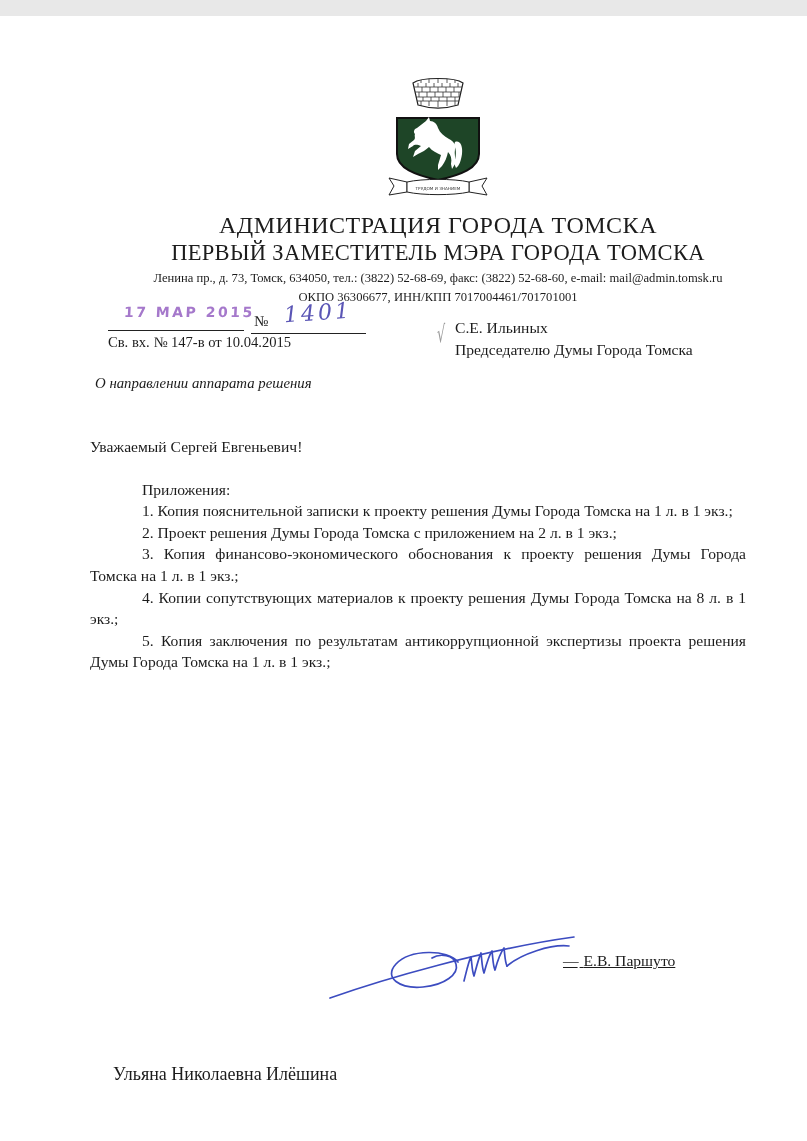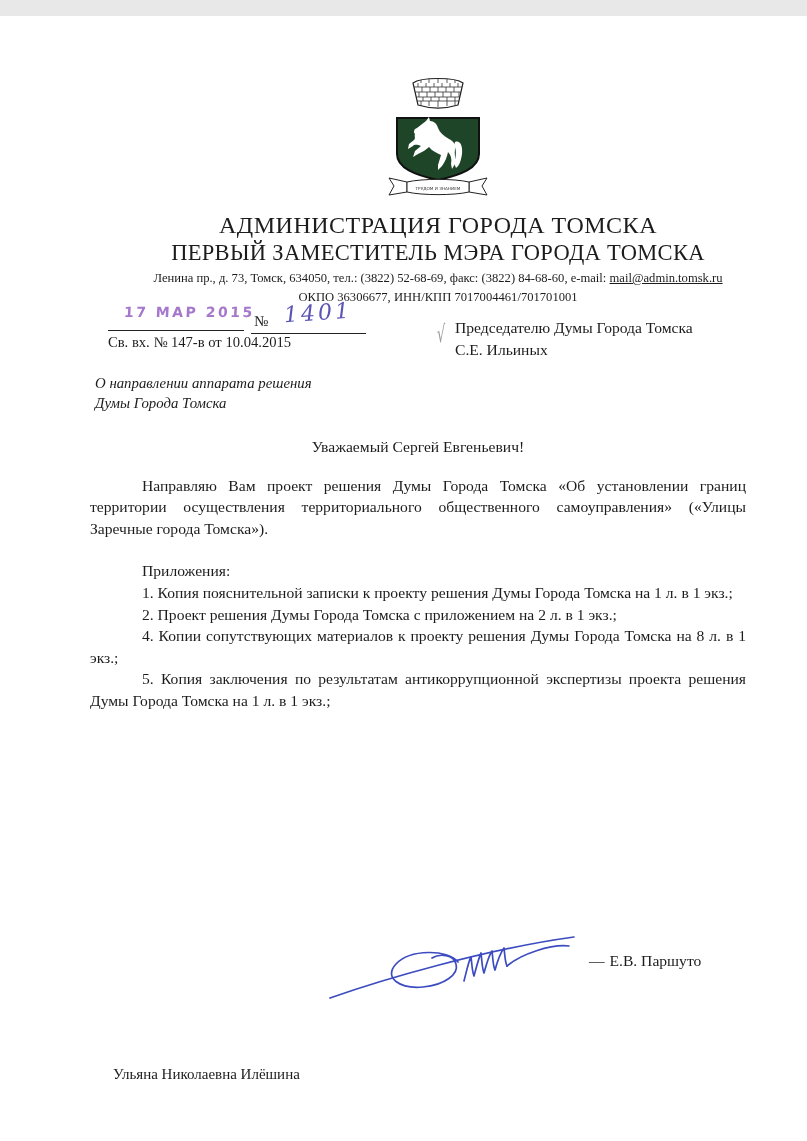--- a/index.html
+++ b/index.html
@@ -11,21 +11,21 @@
     overflow:hidden;
     font-family:"Liberation Serif", serif;
     color:#1c1c1c;
   }
   
   .letterhead{position:absolute;left:28px;top:58px;width:820px;text-align:center;}
   .emblem{display:block;margin:0 auto;}
   .org1{font-size:24px;font-weight:normal;letter-spacing:.5px;margin:6px 0 0;line-height:26px;}
   .org2{font-size:22.5px;font-weight:normal;letter-spacing:.3px;margin:2px 0 0;line-height:25px;}
   .contact{font-size:12.6px;margin-top:6px;line-height:15px;}
-  .contact .email{text-decoration:underline;}
+  .contact .email{}
   .codes{font-size:12.6px;margin-top:4px;line-height:15px;}
   
   .ref{position:absolute;left:108px;top:288px;width:280px;height:58px;}
   .stamp{
     position:absolute;left:16px;top:0;
     font-family:"DejaVu Sans", sans-serif;font-weight:bold;
     font-size:14px;letter-spacing:2.5px;color:#a578cb;
     transform:skewX(-3deg);white-space:nowrap;
   }
   .u1{position:absolute;left:0;top:26px;width:136px;border-top:1.6px solid #222;}
@@ -45,28 +45,28 @@
     font-family:"DejaVu Sans",sans-serif;transform:scale(.8,1.5);transform-origin:top left;
   }
   
   .subject{position:absolute;left:95px;top:358px;font-style:italic;font-size:14.8px;line-height:19.5px;}
   
   .body{
     position:absolute;left:90px;top:420px;width:656px;
     font-size:15.6px;line-height:21.6px;text-align:justify;
   }
   .body p{margin:0;text-indent:52px;}
-  .salutation{text-align:center;text-indent:0 !important;margin-bottom:17px !important;}
+  .salutation{text-align:left;text-indent:0 !important;margin-bottom:17px !important;}
   .gap-above{margin-top:21px !important;}
   
   .sig-svg{position:absolute;left:326px;top:908px;}
-  .sig-name{position:absolute;left:589px;top:936px;font-size:15.6px;white-space:nowrap;}
+  .sig-name{position:absolute;left:563px;top:936px;font-size:15.6px;white-space:nowrap;text-decoration:underline;}
   .sig-name .dash{letter-spacing:-1px;margin-right:2px;}
   
-  .footer{position:absolute;left:113px;top:1048px;font-size:15px;line-height:20px;}
+  .footer{position:absolute;left:113px;top:1048px;font-size:18px;line-height:20px;}
 </style>
 </head>
 <body>
 
 <div class="page">
 
   <div class="letterhead">
     <svg class="emblem" width="124" height="132" viewBox="0 0 122 132">
       <defs>
         <clipPath id="crownClip">
@@ -96,50 +96,49 @@
 
       <g>
         <path d="M30,108 L12,104 L17,112 L12,121 L30,118 Z" fill="#fff" stroke="#222" stroke-width="1"></path>
         <path d="M92,108 L110,104 L105,112 L110,121 L92,118 Z" fill="#fff" stroke="#222" stroke-width="1"></path>
         <path d="M30,108 C45,104.5 77,104.5 92,108 L92,118 C77,121.5 45,121.5 30,118 Z" fill="#fff" stroke="#222" stroke-width="1"></path>
         <text x="61" y="115.5" font-size="4.2" text-anchor="middle" fill="#333" font-family="DejaVu Sans, sans-serif">ТРУДОМ И ЗНАНИЕМ</text>
       </g>
     </svg>
     <h1 class="org1">АДМИНИСТРАЦИЯ ГОРОДА ТОМСКА</h1>
     <h2 class="org2">ПЕРВЫЙ ЗАМЕСТИТЕЛЬ МЭРА ГОРОДА ТОМСКА</h2>
-    <div class="contact"><span>Ленина пр., д. 73, Томск, 634050, тел.: (3822) 52-68-69, факс: (3822) 84-68-60, e-mail: </span><span class="email">mail@admin.tomsk.ru</span></div>
+    <div class="contact"><span>Ленина пр., д. 73, Томск, 634050, тел.: (3822) 52-68-69, факс: (3822) 52-68-60, e-mail: </span><span class="email">mail@admin.tomsk.ru</span></div>
     <div class="codes">ОКПО 36306677, ИНН/КПП 7017004461/701701001</div>
   </div>
 
   <div class="ref">
     <span class="stamp">17 МАР 2015</span>
     <span class="u1"></span>
     <span class="num-label">№</span>
     <span class="num-value">1401</span>
     <span class="u2"></span>
     <span class="incoming">Св. вх. № 147-в от 10.04.2015</span>
   </div>
 
   <div class="recipient">
     <span class="check">√</span>
+    <div>С.Е. Ильиных</div>
     <div>Председателю Думы Города Томска</div>
-    <div>С.Е. Ильиных</div>
   </div>
 
   <div class="subject">
     <div>О направлении аппарата решения</div>
-    <div>Думы Города Томска</div>
   </div>
 
   <div class="body">
     <p class="salutation">Уважаемый Сергей Евгеньевич!</p>
-    <p>Направляю Вам проект решения Думы Города Томска «Об установлении границ территории осуществления территориального общественного самоуправления» («Улицы Заречные города Томска»).</p>
     <p class="gap-above">Приложения:</p>
     <p>1.  Копия пояснительной записки к проекту решения Думы Города Томска на 1 л. в 1 экз.;</p>
     <p>2.  Проект решения Думы Города Томска с приложением на 2 л. в 1 экз.;</p>
+    <p>3.  Копия финансово-экономического обоснования к проекту решения Думы Города Томска на 1 л. в 1 экз.;</p>
     <p>4.  Копии сопутствующих материалов к проекту решения Думы Города Томска на 8 л. в 1 экз.;</p>
     <p>5.  Копия заключения по результатам антикоррупционной экспертизы проекта решения Думы Города Томска на 1 л. в 1 экз.;</p>
   </div>
 
   <svg class="sig-svg" width="255" height="80" viewBox="0 0 255 80">
     <g fill="none" stroke="#3c4cc0" stroke-width="1.7" stroke-linecap="round" stroke-linejoin="round">
       <path d="M4,74 C55,56 160,25 248,13"></path>
       <path d="M132,38 C122,25 84,25 70,40 C57,54 74,65 97,63 C119,61 133,50 130,40 C128,31 114,29 106,34"></path>
       <path d="M138,57 C141,45 143,36 145,33 C146,40 146,47 148,52 C151,41 153,33 155,29 C156,37 156,44 158,49 C161,38 163,31 166,27 C167,35 167,42 169,46 C172,35 175,28 178,24 C179,32 179,38 181,42"></path>
       <path d="M181,42 C195,30 225,20 243,22"></path>

